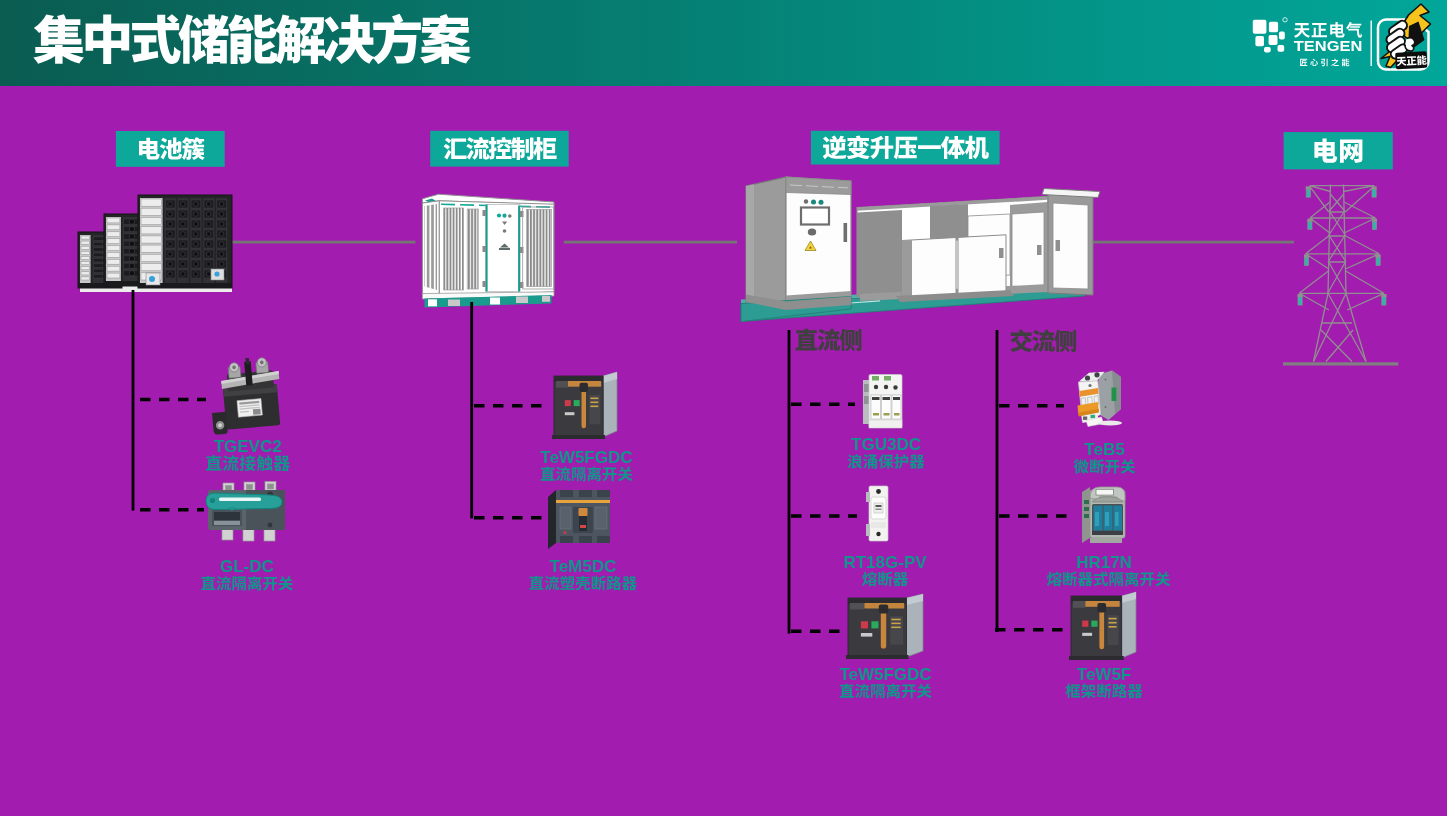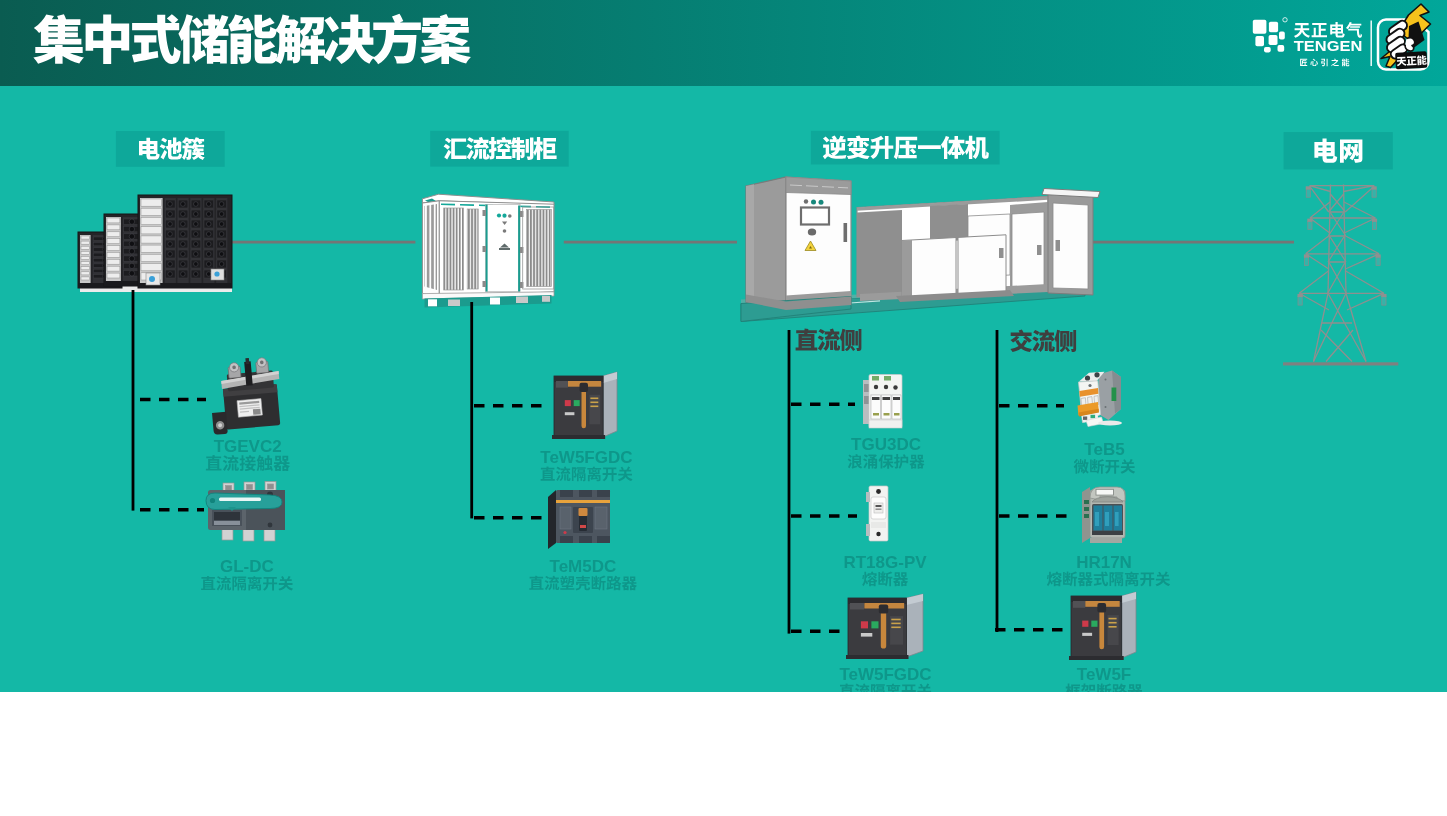--- a/index.html
+++ b/index.html
@@ -1,14 +1,14 @@
 <!DOCTYPE html>
 <html><head><meta charset="utf-8"><style>
 html,body{margin:0;padding:0;background:#fff}
-#page{position:relative;width:1447px;height:692px;overflow:hidden;background:#14b8a6;font-family:"Liberation Sans",sans-serif}
+#page{position:relative;width:1447px;height:816px;overflow:hidden;background:#a21caf;font-family:"Liberation Sans",sans-serif}
 </style></head><body>
 <div id="page">
 <svg width="1447" height="816" viewBox="0 0 1447 816" xmlns="http://www.w3.org/2000/svg" style="position:absolute;top:0;left:0">
 <defs>
 <linearGradient id="hg" x1="0" y1="0" x2="1" y2="0">
 <stop offset="0" stop-color="#0a5c51"></stop>
           <stop offset="1" stop-color="#01a79a"></stop>
 </linearGradient>
 </defs>
 <rect x="0" y="0" width="1447" height="86" fill="url(#hg)"></rect>

